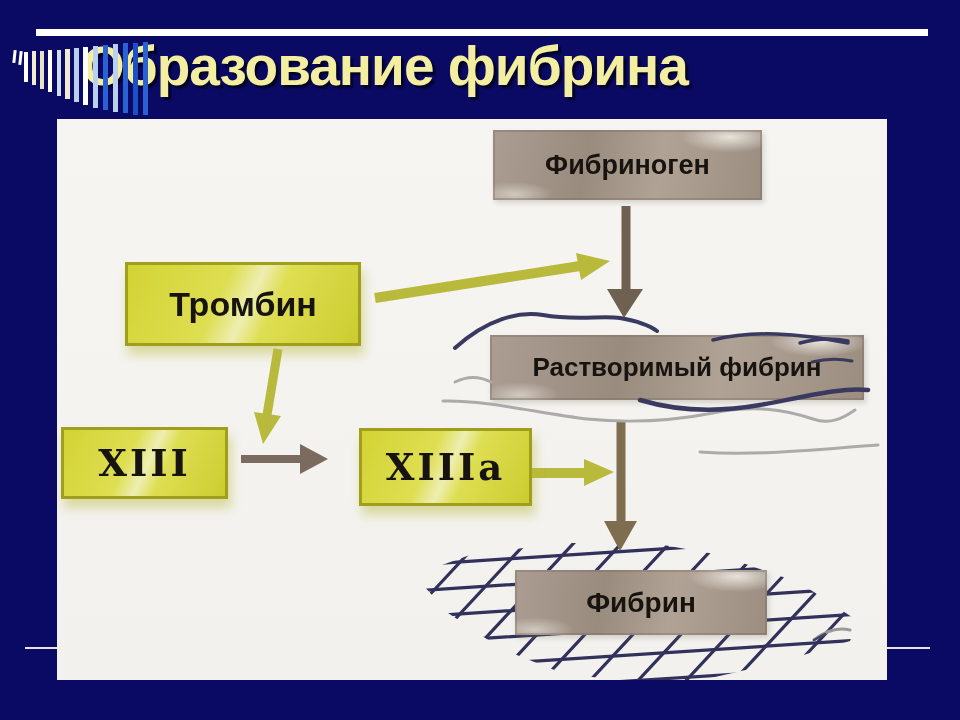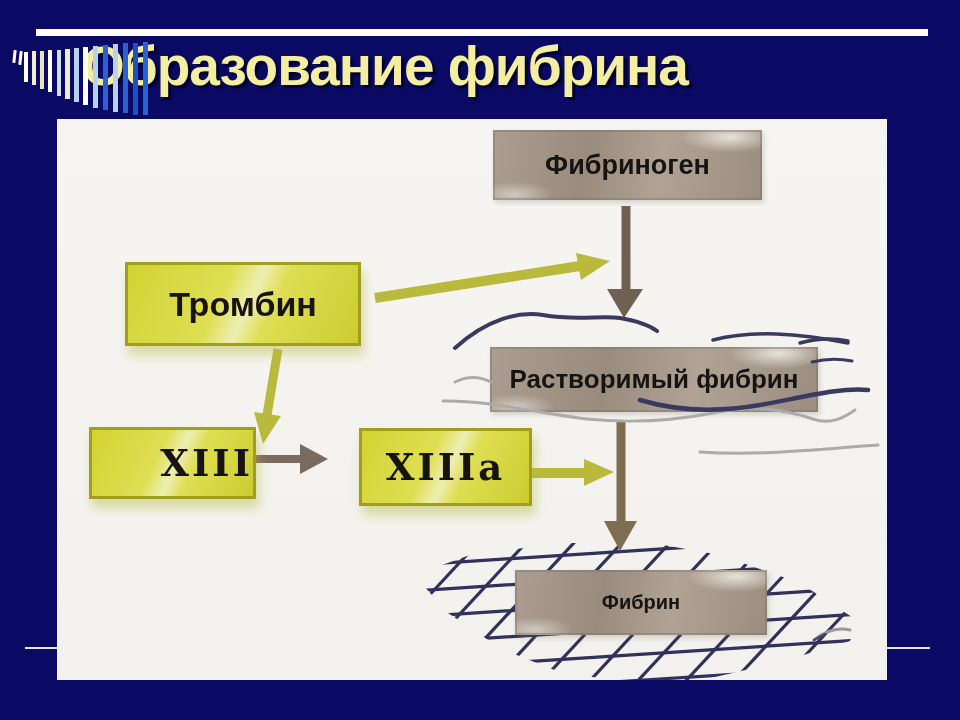--- a/index.html
+++ b/index.html
@@ -22,24 +22,24 @@
   .node.taupe{background:
       radial-gradient(ellipse 70px 22px at 88% 10%, rgba(242,240,232,0.85), rgba(242,240,232,0) 70%),
       radial-gradient(ellipse 55px 18px at 8% 92%, rgba(236,233,225,0.6), rgba(236,233,225,0) 70%),
       linear-gradient(100deg,#ab9d91,#9a8b7f 35%,#b1a296 62%,#9c8d81);
       box-shadow:inset 0 0 0 2px rgba(118,104,93,0.35), 2px 3px 5px rgba(120,110,100,0.25);}
   .node.yellow{background:
       linear-gradient(115deg,#d3d334,#dede52 40%,#eeeeb2 52%,#dede52 62%,#cccc30);
       border:3px solid #9f9f1d;box-shadow:3px 9px 10px rgba(186,186,64,0.45);}
   .lbl-fibrinogen{left:436px;top:11px;width:269px;height:70px;font-size:27px;}
   .lbl-thrombin{left:68px;top:143px;width:230px;height:78px;font-size:34px;}
-  .lbl-soluble{left:433px;top:228px;width:328px;height:65px;font-size:26px;}
-  .lbl-xiii{left:32px;top:308px;width:161px;height:66px;justify-content:flex-end;}
+  .lbl-soluble{left:433px;top:216px;width:374px;height:65px;font-size:26px;}
+  .lbl-xiii{left:4px;top:308px;width:161px;height:66px;}
   .lbl-xiiia{left:270px;top:309px;width:167px;height:72px;margin-left:32px;}
-  .lbl-fibrin{left:458px;top:451px;width:252px;height:65px;font-size:20px;}
+  .lbl-fibrin{left:458px;top:451px;width:252px;height:65px;font-size:28px;}
   .roman{font-family:"DejaVu Serif",serif;font-size:37px;letter-spacing:3px;}
 </style>
 </head>
 <body>
 
 <div class="slide">
 
   <div class="top-rule"></div>
   <div class="bottom-rule"></div>
 

